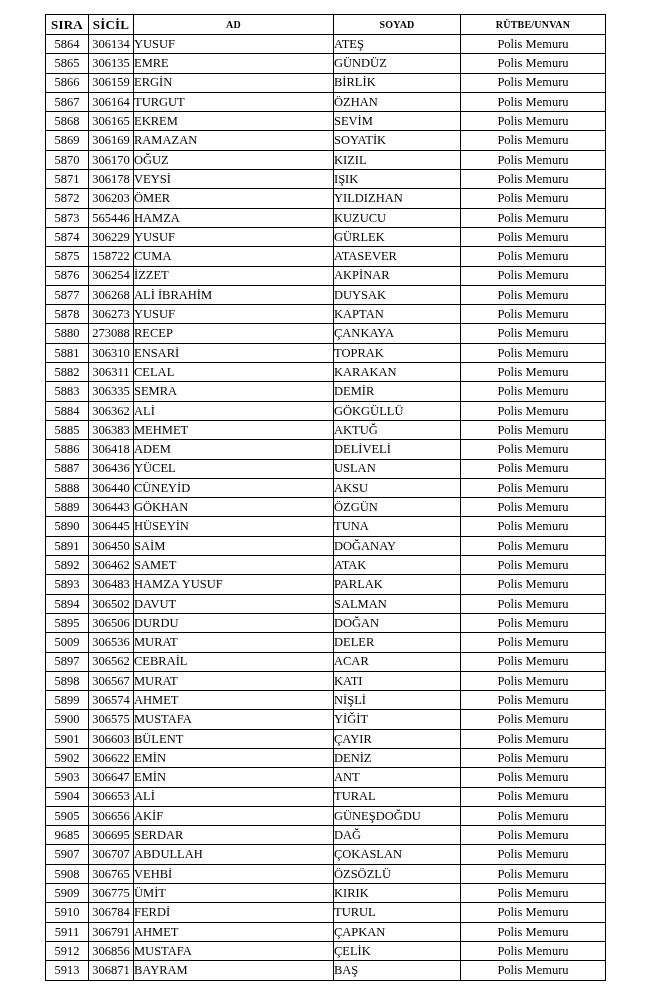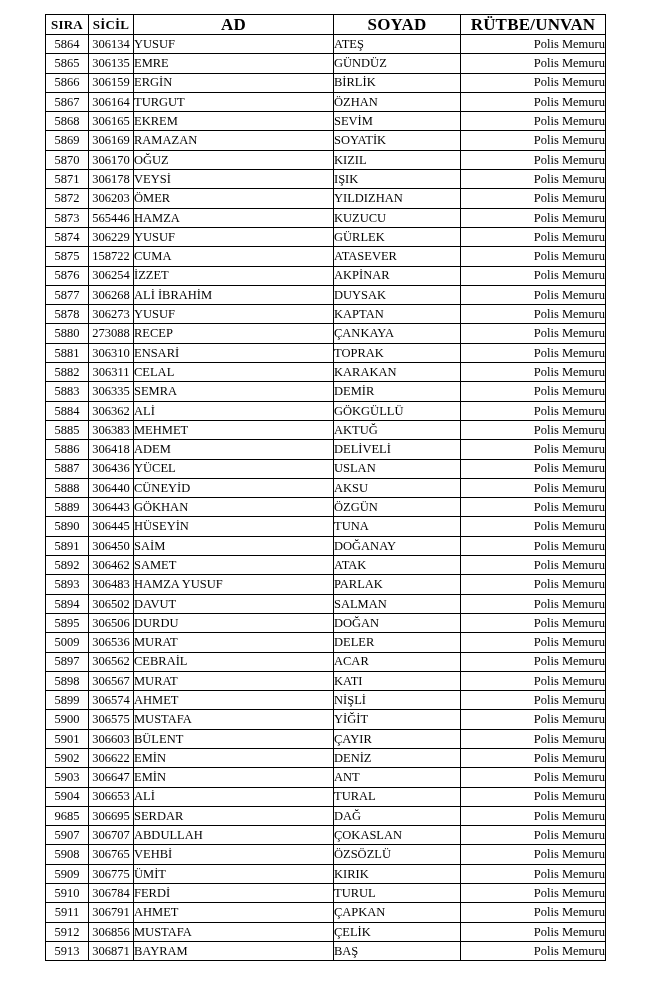--- a/index.html
+++ b/index.html
@@ -41,39 +41,39 @@
     line-height: 1;
     height: 18.3px;
     vertical-align: middle;
     white-space: nowrap;
     overflow: hidden;
   }
   table.roster thead th {
     font-weight: bold;
     text-align: center;
     height: 19px;
-    font-size: 17px;
+    font-size: 10px;
     letter-spacing: 0.2px;
   }
   table.roster thead th.h-sira,
   table.roster thead th.h-sicil {
     font-size: 13px;
   }
   td.n-sira,
   td.n-sicil {
     text-align: center;
     font-size: 12.5px;
   }
   td.n-ad,
   td.n-soyad {
     text-align: left;
     padding-left: 2px;
   }
   td.n-rutbe {
-    text-align: right;
+    text-align: center;
     padding-left: 3px;
     font-size: 11.5px;
   }
 </style>
 </head>
 <body>
 
 <div id="sheet">
   <table class="roster">
     <colgroup>
@@ -367,20 +367,27 @@
           <td class="n-rutbe">Polis Memuru</td>
         </tr>
         <tr>
           <td class="n-sira">5904</td>
           <td class="n-sicil">306653</td>
           <td class="n-ad">ALİ</td>
           <td class="n-soyad">TURAL</td>
           <td class="n-rutbe">Polis Memuru</td>
         </tr>
         <tr>
+          <td class="n-sira">5905</td>
+          <td class="n-sicil">306656</td>
+          <td class="n-ad">AKİF</td>
+          <td class="n-soyad">GÜNEŞDOĞDU</td>
+          <td class="n-rutbe">Polis Memuru</td>
+        </tr>
+        <tr>
           <td class="n-sira">9685</td>
           <td class="n-sicil">306695</td>
           <td class="n-ad">SERDAR</td>
           <td class="n-soyad">DAĞ</td>
           <td class="n-rutbe">Polis Memuru</td>
         </tr>
         <tr>
           <td class="n-sira">5907</td>
           <td class="n-sicil">306707</td>
           <td class="n-ad">ABDULLAH</td>

